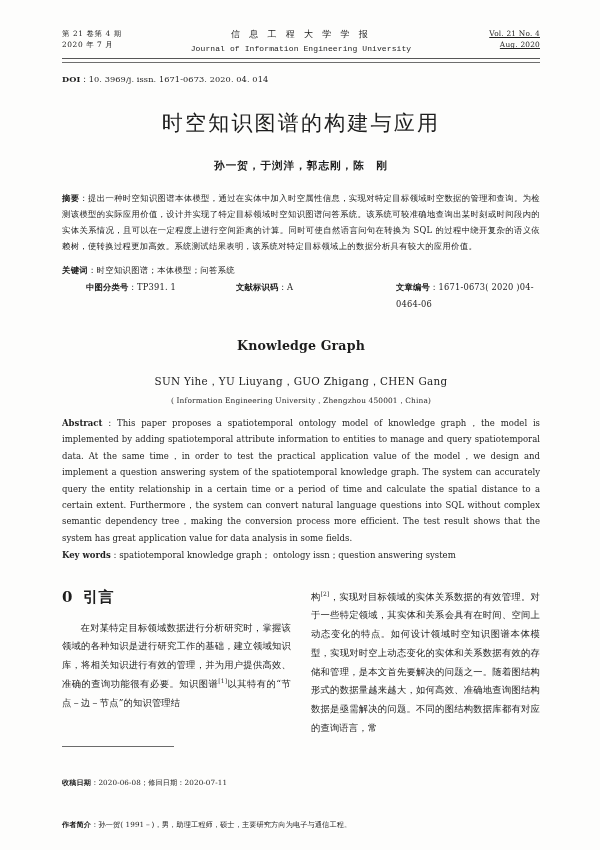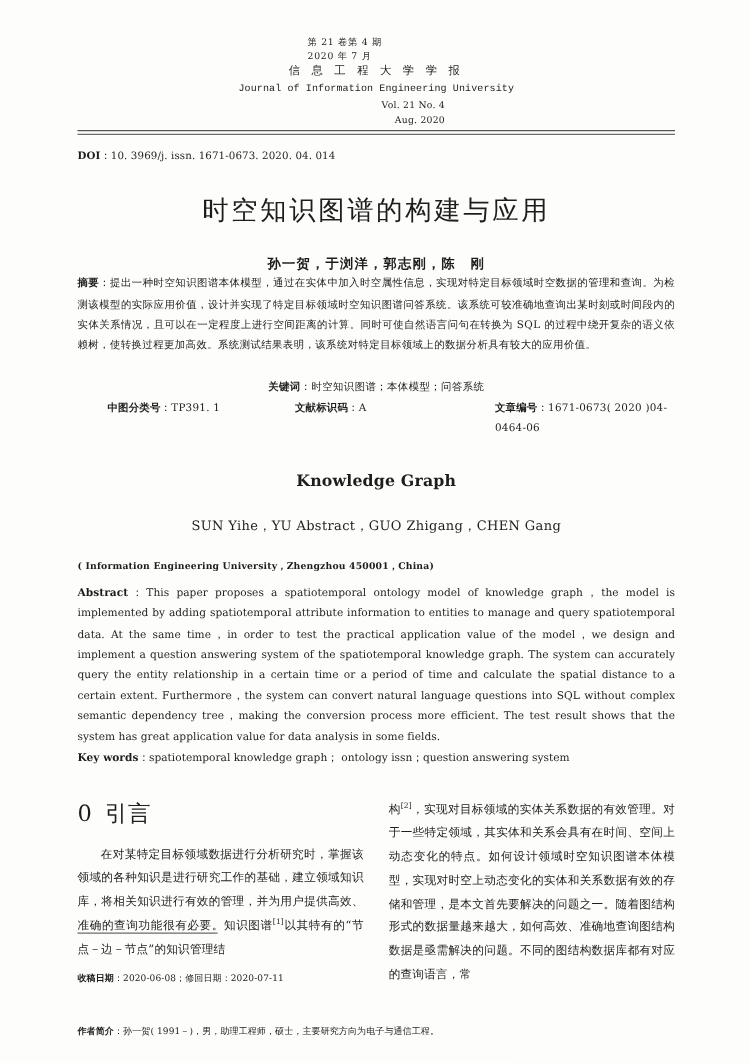--- a/index.html
+++ b/index.html
@@ -28,28 +28,27 @@
     position: absolute;
     left: 62px;
     top: 28px;
     width: 478px;
   }
 
   
   .runhead {
     display: flex;
     justify-content: space-between;
-    align-items: center;
+    align-items: flex-start;
     font-size: 7.4px;
     line-height: 1.55;
-    flex-direction: column;
   }
   .rh-left { text-align: left; width: 110px; letter-spacing: .6px; }
   .rh-center { text-align: center; flex: 1; }
-  .rh-right { text-align: right; width: 110px; letter-spacing: .2px; }
+  .rh-right { text-align: right; width: 110px; letter-spacing: .2px; text-decoration: underline; }
   .rh-cn-journal {
     font-size: 9px;
     letter-spacing: 3.2px;
     font-family: "DejaVu Serif", "Liberation Serif", serif;
   }
   .rh-en-journal {
     font-size: 8px;
     letter-spacing: .1px;
     margin-top: 1px;
     font-family: Liberation Mono, monospace;
@@ -86,36 +85,36 @@
   }
   .cn-affil {
     margin-top: 17px;
     text-align: center;
     font-size: 7.6px;
     letter-spacing: .4px;
   }
 
   
   .cn-abstract {
+    margin-top: 17px;
     font-size: 8.3px;
     line-height: 1.95;
     text-align: justify;
     text-justify: inter-ideograph;
     letter-spacing: .35px;
   }
   .cn-abstract .lbl,
   .cn-keywords .lbl,
   .cn-class .lbl { font-weight: 700; }
 
   .cn-keywords {
-    margin-top: 18px;
+    margin-top: 8px;
     font-size: 8.3px;
     line-height: 1.95;
     letter-spacing: .35px;
-    text-align: center;
   }
   .cn-class {
     margin-top: 1px;
     font-size: 8.3px;
     line-height: 1.95;
     letter-spacing: .2px;
     display: flex;
   }
   .cc-1 { width: 150px; margin-left: 24px; }
   .cc-2 { width: 160px; }
@@ -130,24 +129,24 @@
     line-height: 1.85;
     letter-spacing: .15px;
   }
   .en-authors {
     margin-top: 18px;
     text-align: center;
     font-size: 10.4px;
     letter-spacing: .3px;
   }
   .en-affil {
-    margin-top: 20px;
+    margin-top: 7px;
+    text-align: center;
     font-size: 7.4px;
     letter-spacing: .15px;
-    font-weight: bold;
   }
   .en-abstract {
     margin-top: 9px;
     font-size: 8.5px;
     line-height: 1.93;
     text-align: justify;
     letter-spacing: .02px;
   }
   .en-abstract b, .en-keywords b { font-weight: 700; }
   .en-keywords {
@@ -157,22 +156,22 @@
   }
 
   
   .body-wrap {
     margin-top: 24px;
     display: flex;
     gap: 20px;
   }
   .col { width: 229px; }
   .sec-head {
-    font-size: 18px;
-    font-weight: 400;
+    font-size: 15px;
+    font-weight: 700;
     letter-spacing: .5px;
     margin-bottom: 12px;
   }
   .sec-head .num { margin-right: 10px; }
   .para {
     font-size: 9.3px;
     line-height: 2.02;
     text-align: justify;
     text-justify: inter-ideograph;
     letter-spacing: .15px;
@@ -234,21 +233,21 @@
 
     <div class="cn-class">
       <div class="cc-1"><span class="lbl">中图分类号</span><span>：TP391. 1</span></div>
       <div class="cc-2"><span class="lbl">文献标识码</span><span>：A</span></div>
       <div class="cc-3"><span class="lbl">文章编号</span><span>：1671-0673( 2020 )04-0464-06</span></div>
     </div>
 
     <div class="en-title">
       <div>Knowledge Graph</div>
     </div>
-    <div class="en-authors">SUN Yihe，YU Abstract，GUO Zhigang，CHEN Gang</div>
+    <div class="en-authors">SUN Yihe，YU Liuyang，GUO Zhigang，CHEN Gang</div>
     <div class="en-affil">( Information Engineering University，Zhengzhou 450001，China)</div>
 
     <div class="en-abstract"><b>Abstract</b><span>：This paper proposes a spatiotemporal ontology model of knowledge graph，the model is implemented by adding spatiotemporal attribute information to entities to manage and query spatiotemporal data. At the same time，in order to test the practical application value of the model，we design and implement a question answering system of the spatiotemporal knowledge graph. The system can accurately query the entity relationship in a certain time or a period of time and calculate the spatial distance to a certain extent. Furthermore，the system can convert natural language questions into SQL without complex semantic dependency tree，making the conversion process more efficient. The test result shows that the system has great application value for data analysis in some fields.</span></div>
 
     <div class="en-keywords"><b>Key words</b><span>：spatiotemporal knowledge graph； ontology issn；question answering system</span></div>
 
     <div class="body-wrap">
       <div class="col">
         <div class="sec-head"><span class="num">0</span><span>引言</span></div>
         <div class="para indent"><span>在对某特定目标领域数据进行分析研究时，掌握该领域的各种知识是进行研究工作的基础，建立领域知识库，将相关知识进行有效的管理，并为用户提供高效、准确的查询功能很有必要。知识图</span><span>谱</span><sup>[1]</sup><span>以其特有的“节点－边－节点”的知识管理结</span></div>

